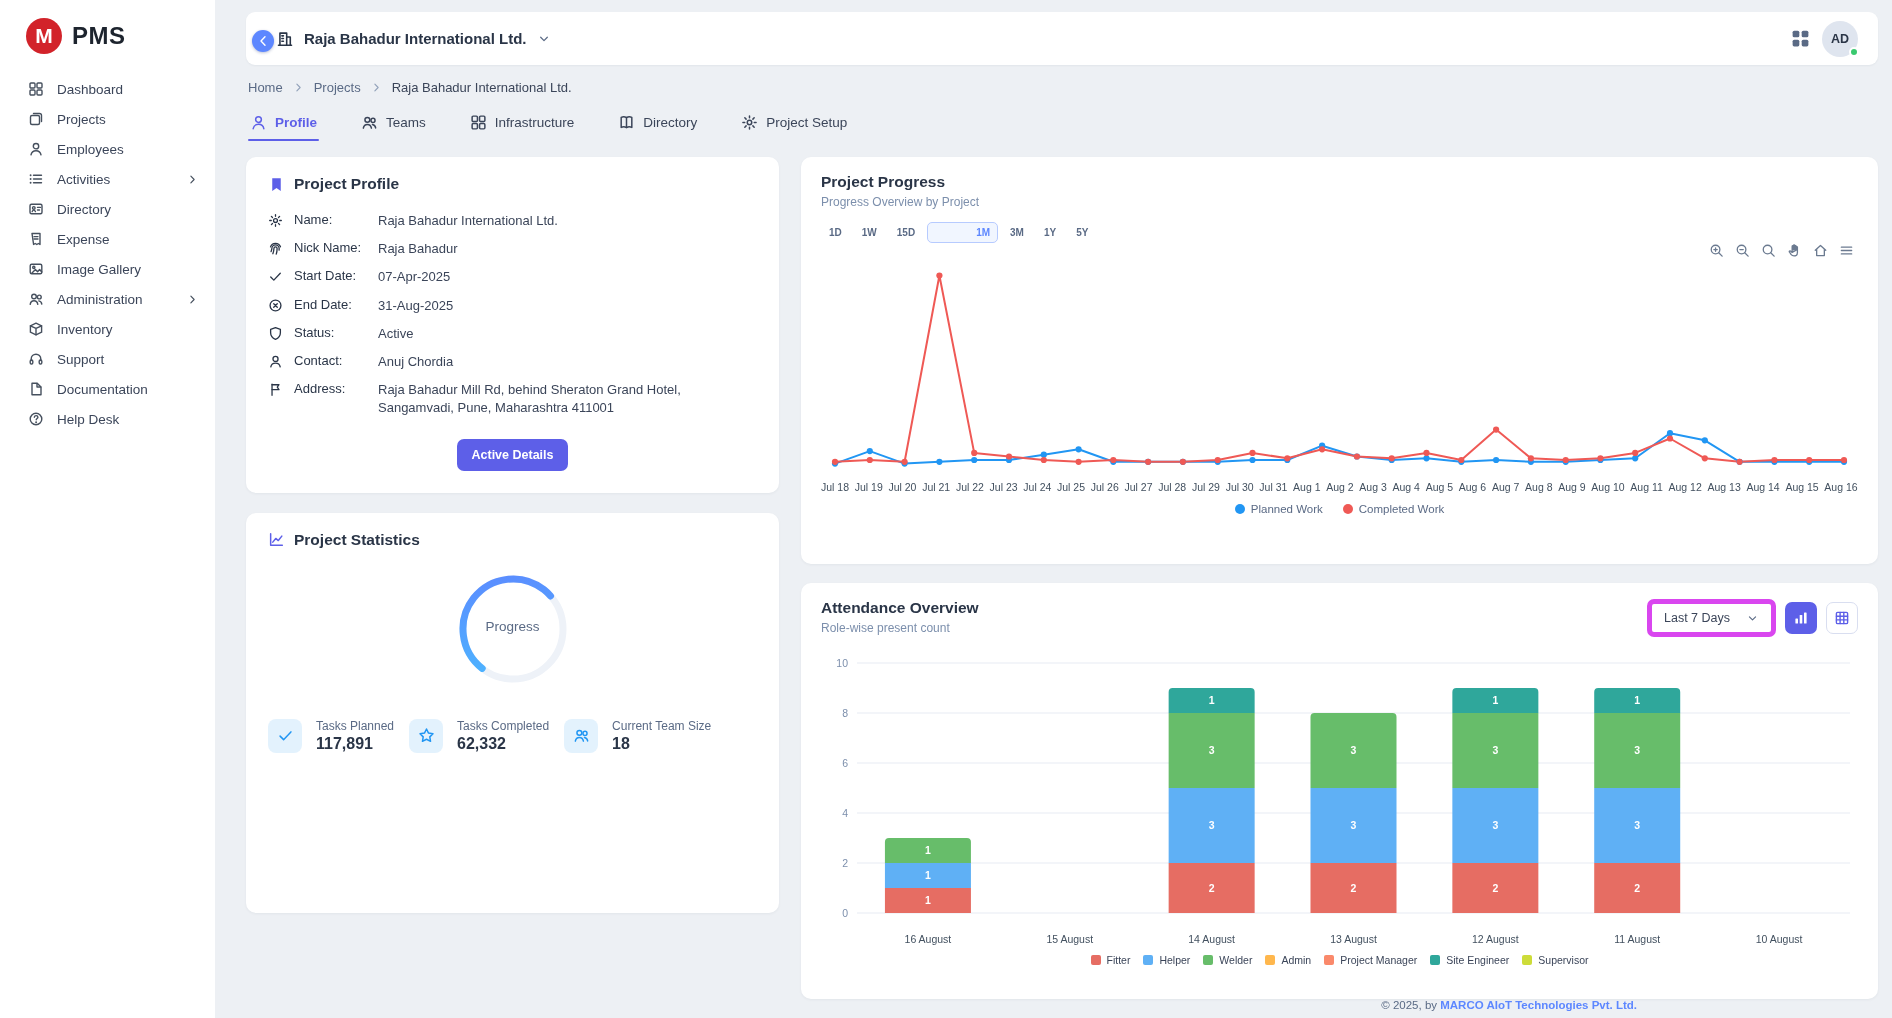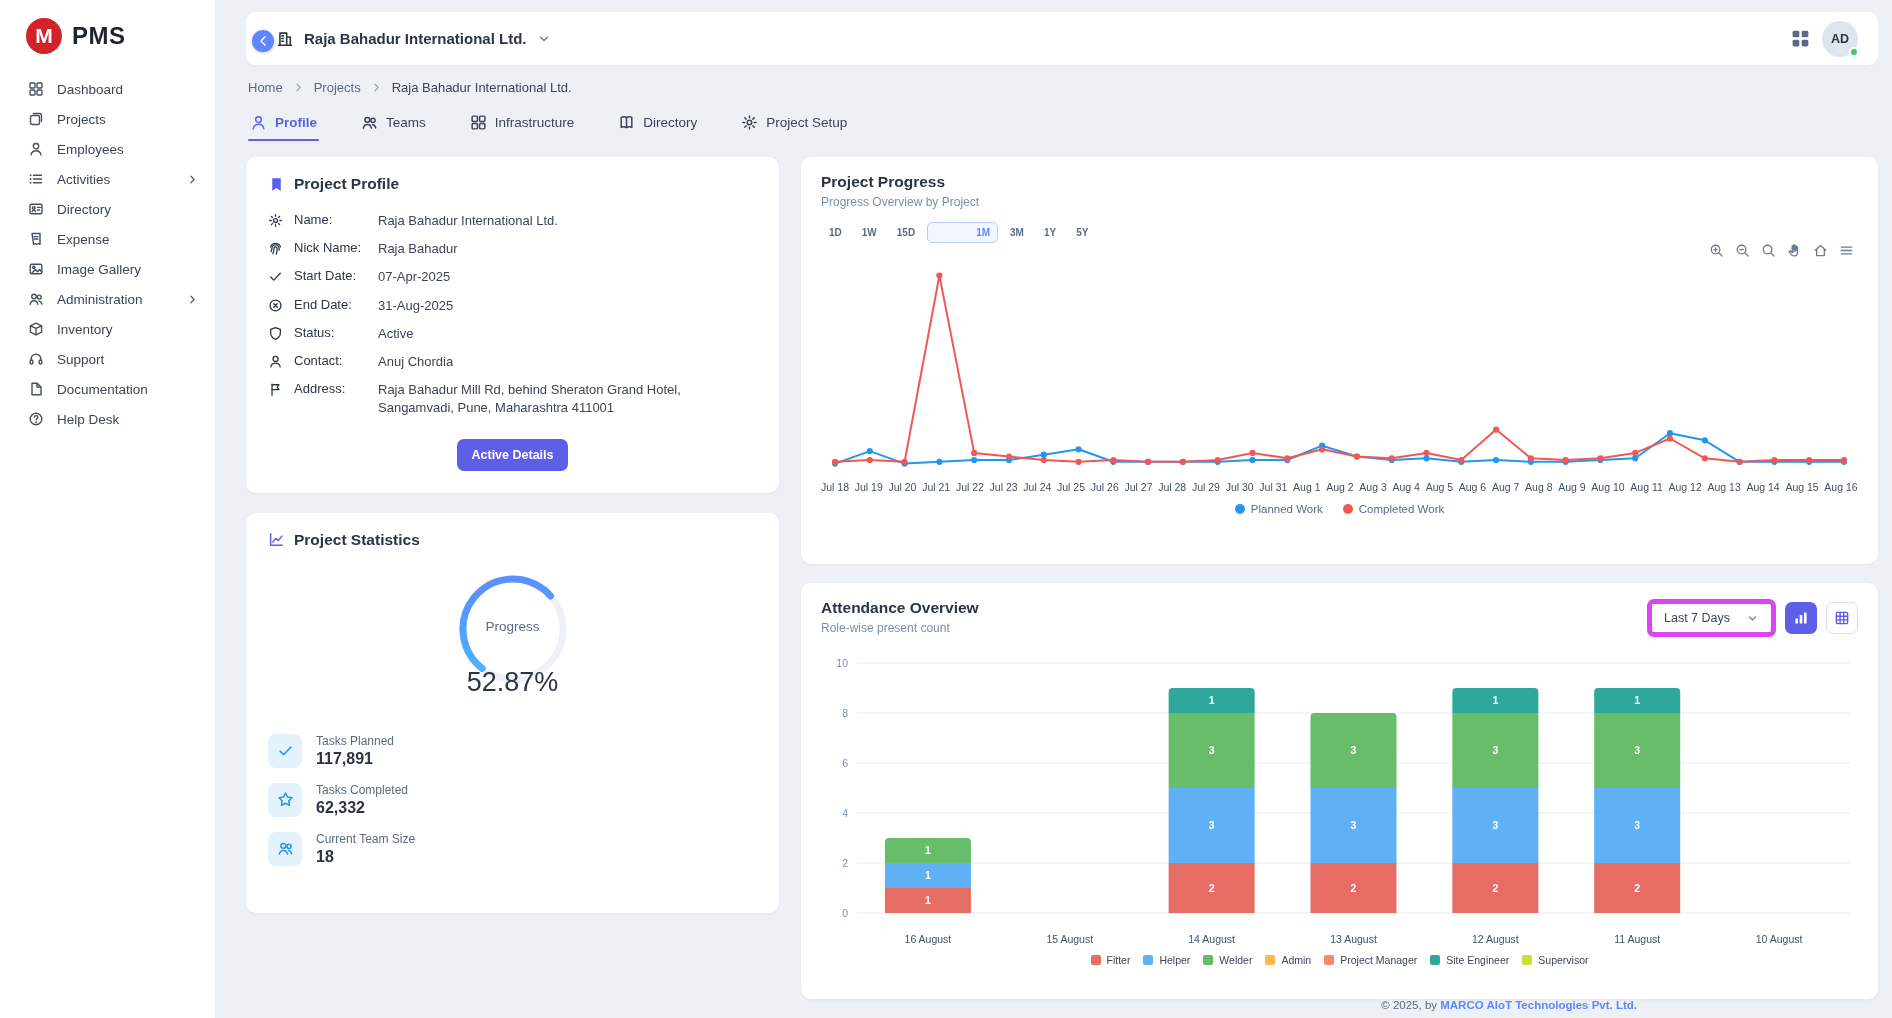--- a/index.html
+++ b/index.html
@@ -60,21 +60,21 @@
   .field-value{color:#3b4559;line-height:1.4;}
   .modify-btn{display:block;margin:16px auto 0;background:var(--accent);color:#fff;border:none;border-radius:7px;padding:9px 15px;font-size:12.5px;font-weight:600;cursor:pointer;font-family:inherit;}
 
   
   .stats-card{padding:18px 22px;height:400px;}
   .gauge-wrap{margin-top:22px;text-align:center;}
   .gauge{position:relative;width:116px;height:112px;margin:0 auto;}
   .gauge svg{width:116px;height:116px;}
   .gauge-label{position:absolute;top:48px;left:0;right:0;font-size:13.5px;color:#5a6a85;text-align:center;}
   .gauge-value{font-size:27px;color:#2a3547;margin-top:-16px;position:relative;}
-  .stats-list{margin-top:36px;display:flex;flex-direction:column;gap:15px;}
+  .stats-list{margin-top:36px;display:flex;gap:15px;}
   .stat{display:flex;align-items:center;gap:14px;}
   .stat-ico{width:34px;height:34px;border-radius:8px;background:#e3f2fd;color:#2196f3;display:flex;align-items:center;justify-content:center;}
   .stat-ico .icn{width:17px;height:17px;}
   .stat-text{display:flex;flex-direction:column;}
   .stat-label{font-size:12px;color:#5a6a85;}
   .stat-value{font-size:16px;font-weight:700;color:#2a3547;margin-top:2px;}
 
   
   .progress-card{padding:16px 20px 12px;height:407px;position:relative;}
   .pc-sub{font-size:12px;color:#7c8fac;margin-top:4px;}
@@ -457,21 +457,20 @@
                 <linearGradient id="ggrad" x1="0" y1="1" x2="1" y2="0">
                   <stop offset="0" stop-color="#5d87ff"></stop>
                   <stop offset="1" stop-color="#49beff"></stop>
                 </linearGradient>
               </defs>
               <circle cx="58" cy="58" r="50" fill="none" stroke="#eef2f8" stroke-width="7"></circle>
               <circle id="gauge-arc" cx="58" cy="58" r="50" fill="none" stroke="url(#ggrad)" stroke-width="7" stroke-linecap="round" transform="rotate(128 58 58)" stroke-dasharray="166.1 314.2"></circle>
             </svg>
             <div class="gauge-label">Progress</div>
           </div>
-          <div class="gauge-value">52.87%</div>
         </div>
         <div class="stats-list" id="stats-list">
             <div class="stat">
               <span class="stat-ico">
                 <span class="icn ">
                   <svg viewBox="0 0 16 16" fill="none" stroke="currentColor" stroke-width="1.4" stroke-linecap="round" stroke-linejoin="round">
                     <path d="M2.9 8.6l3.3 3.3 6.9-7.3"></path>
                   </svg>
                 </span>
               </span>

